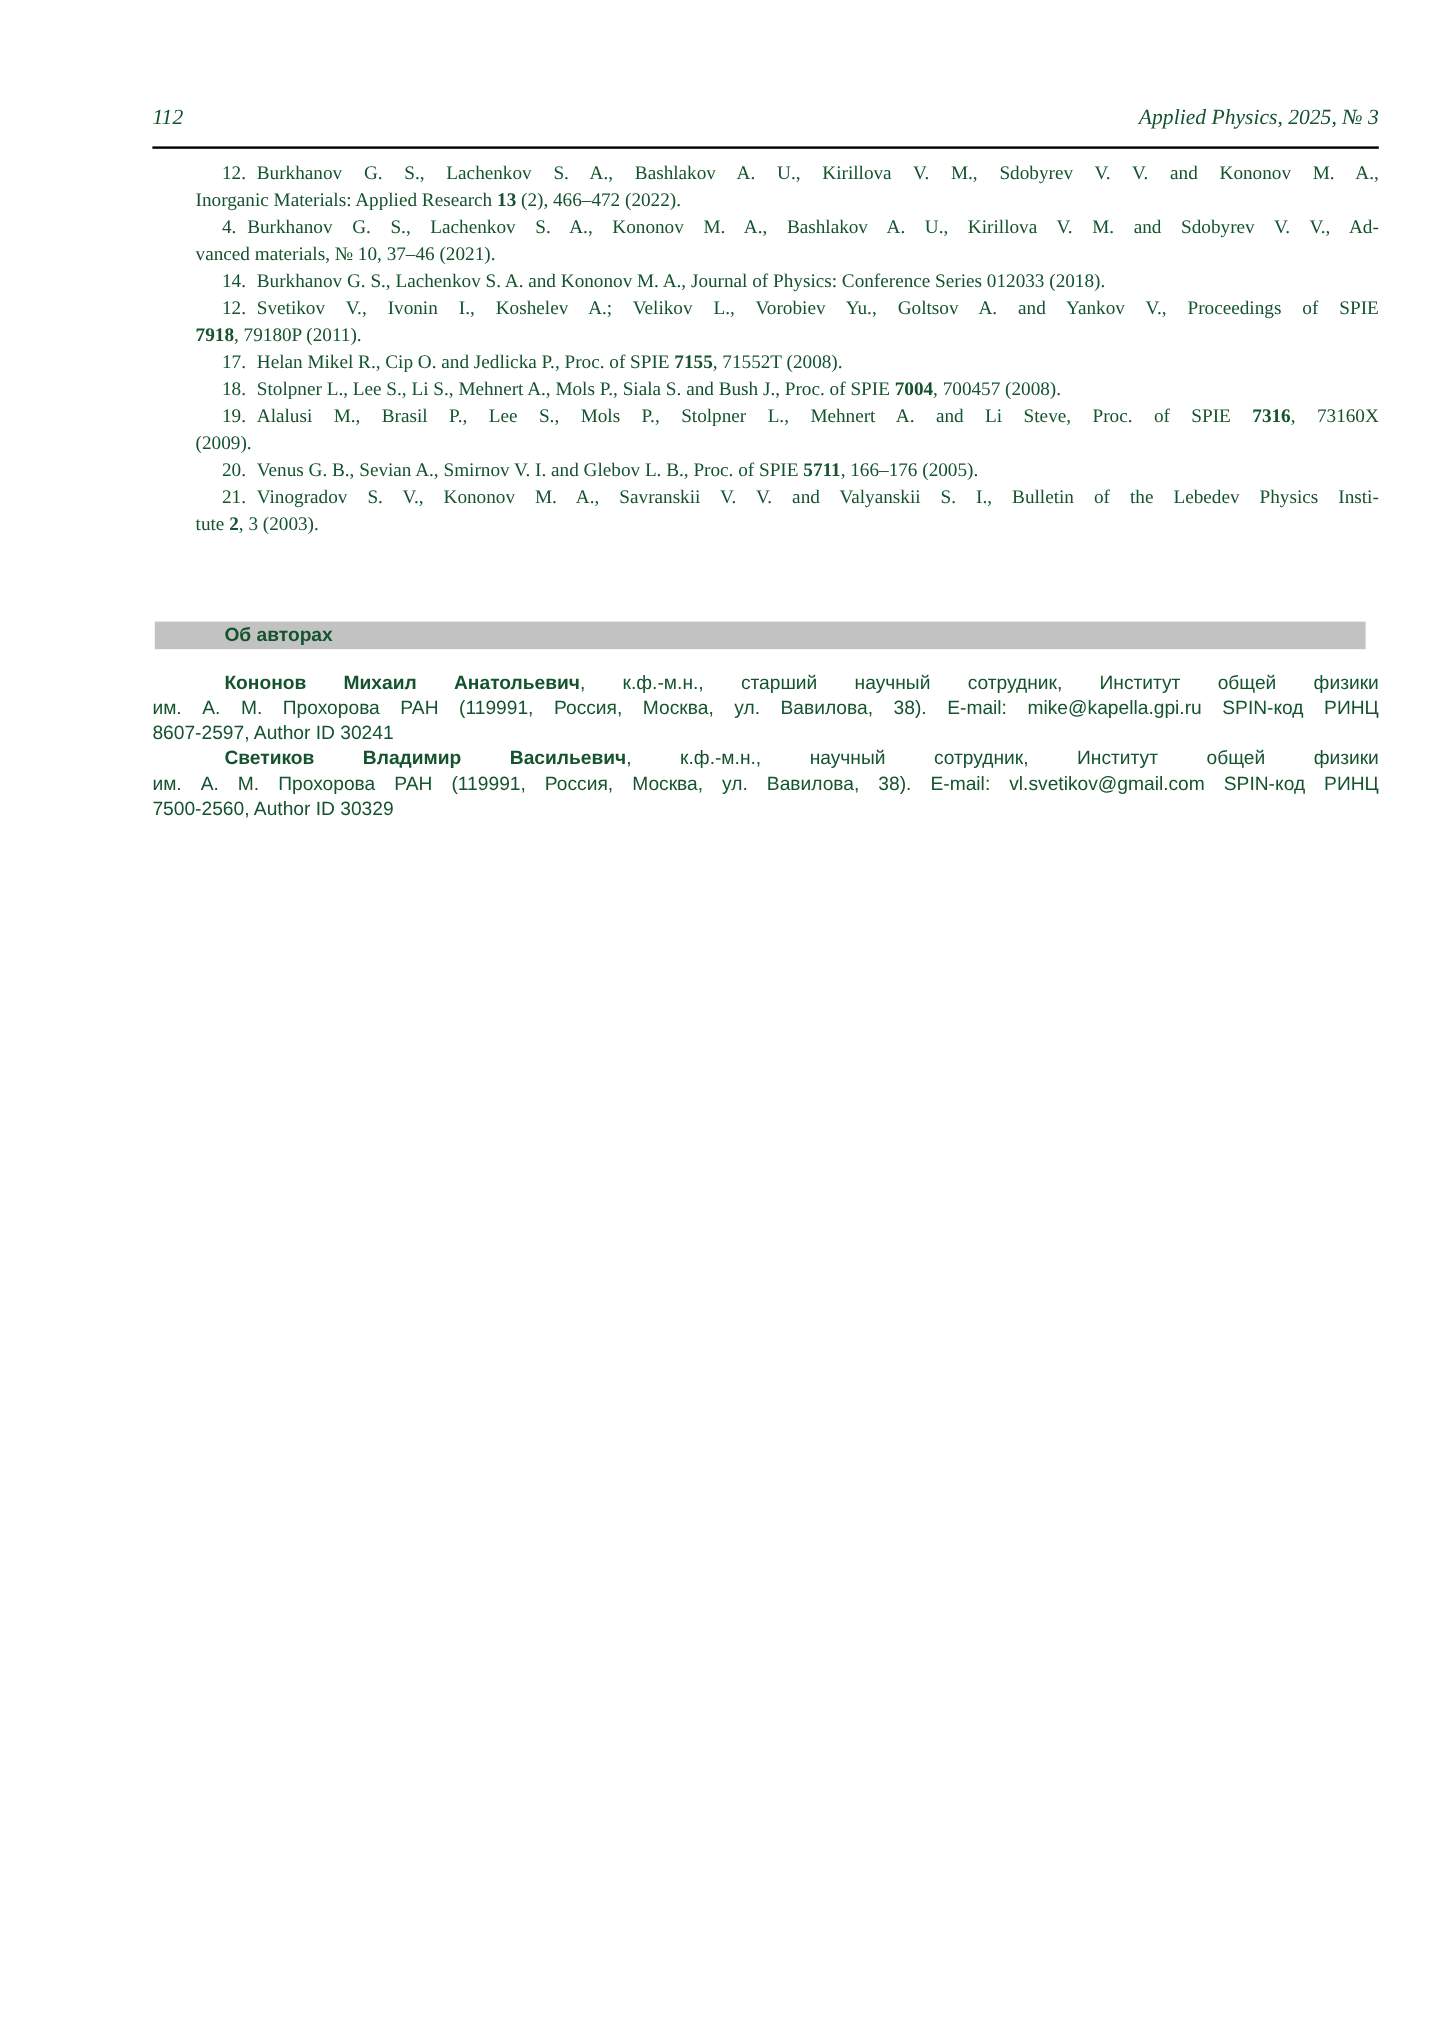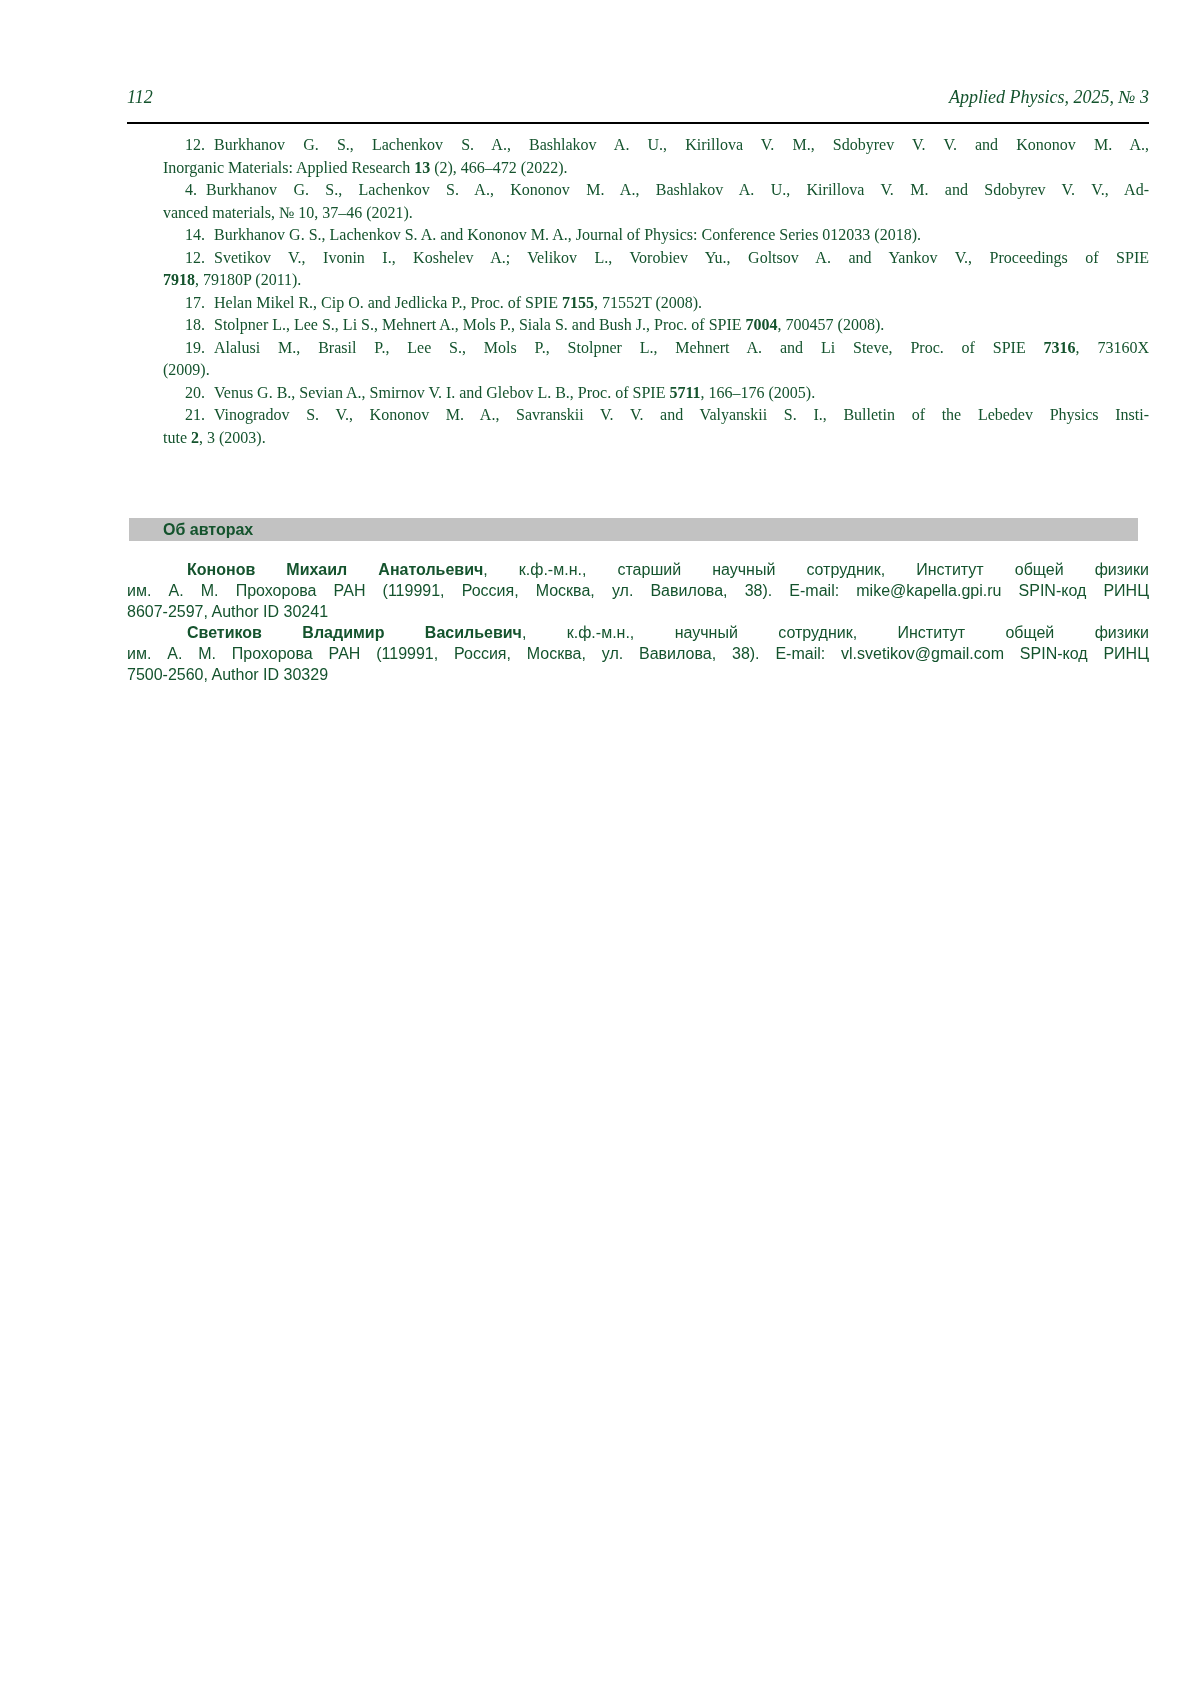--- a/index.html
+++ b/index.html
@@ -26,21 +26,21 @@
   .line{text-align:justify;}
   .line.j{text-align:justify;text-align-last:justify;}
   .refs .line.first{text-indent:22px;}
   .num{margin-right:9px;}
 
   .about-bar{
     margin:69px 11px 0 2px;
     height:23px;
     background:#c2c2c2;
     box-sizing:border-box;
-    padding-left:34px;
+    padding-left:58px;
     font-family:"Liberation Sans", sans-serif;
     font-weight:bold;font-size:16px;line-height:23px;
   }
   .authors{
     margin-top:18px;
     font-family:"Liberation Sans", sans-serif;
     font-size:16px;line-height:21px;
   }
   .authors .line.first{text-indent:60px;}
   b{font-weight:bold;}

